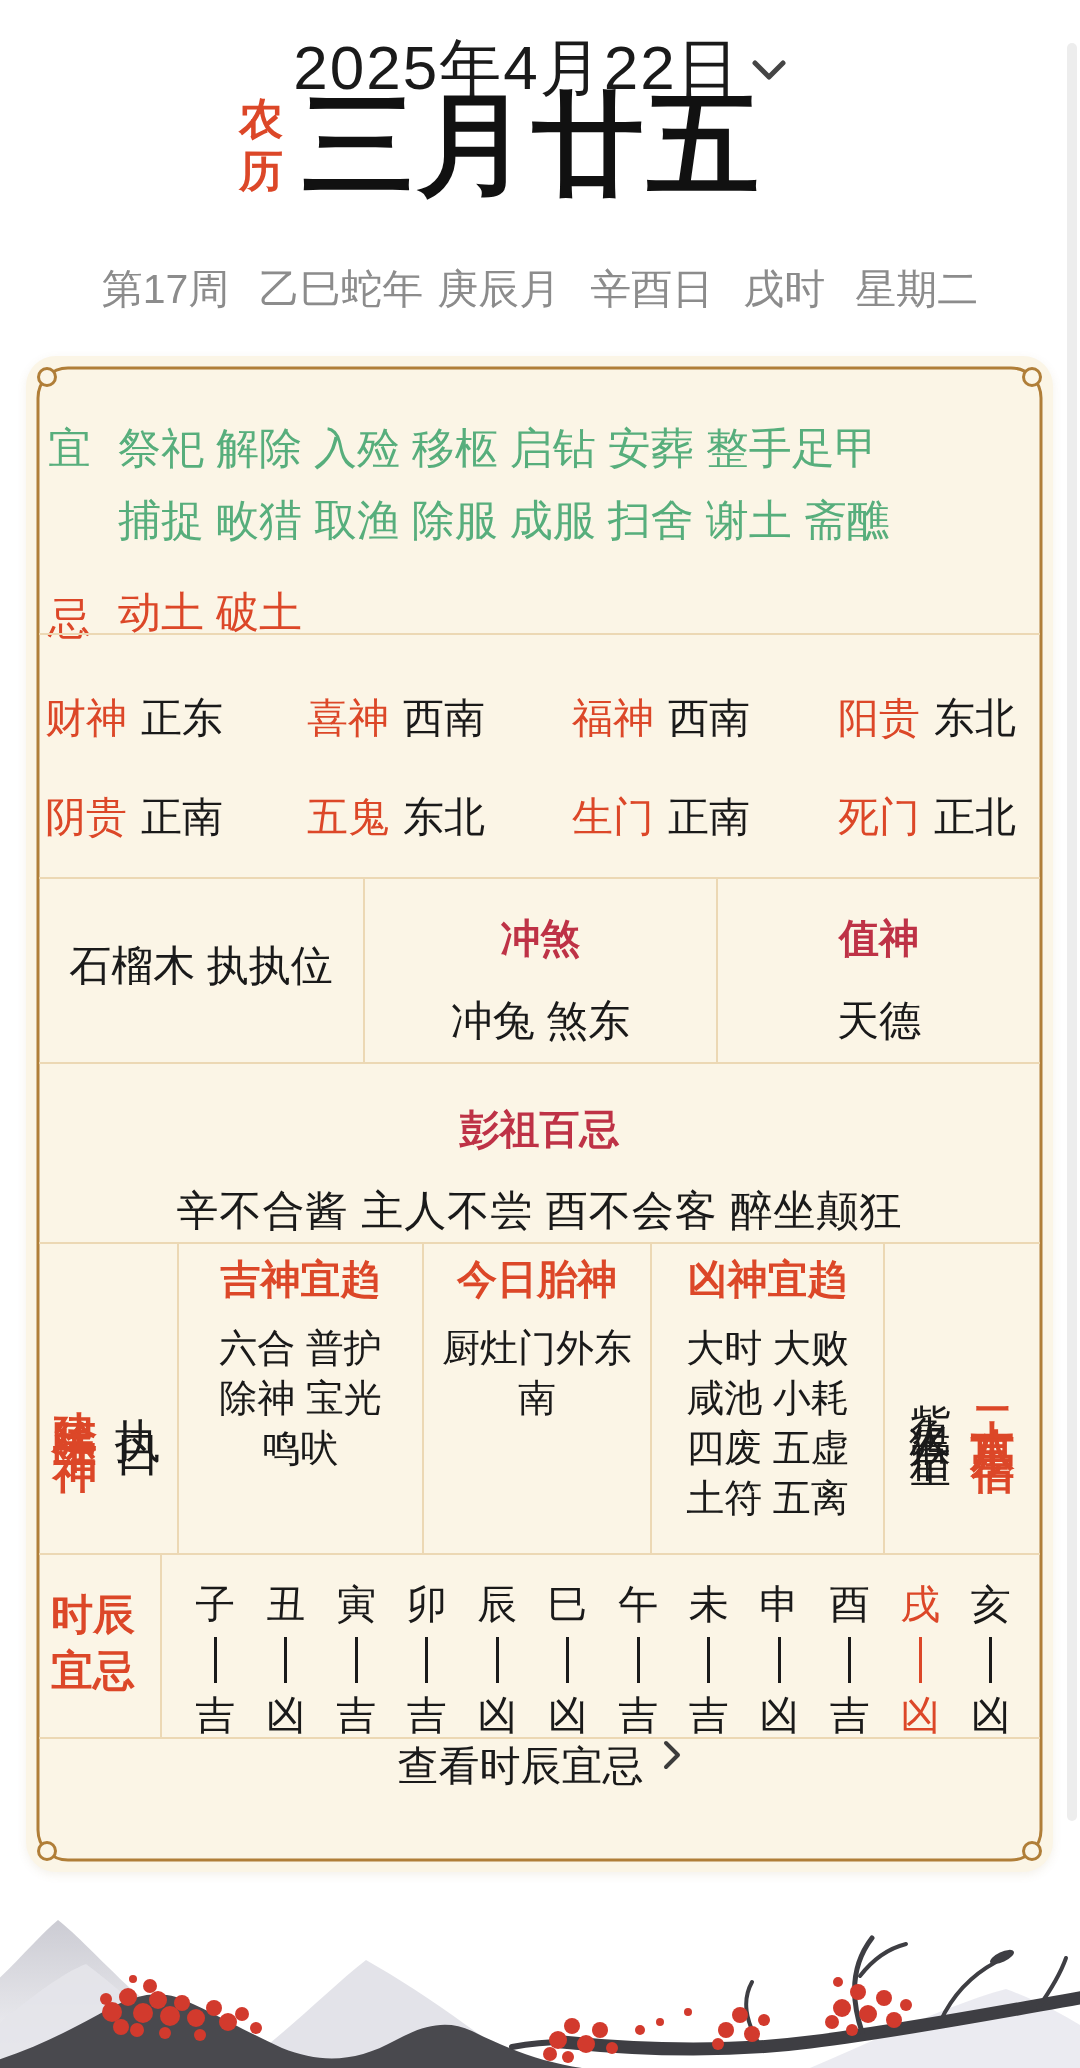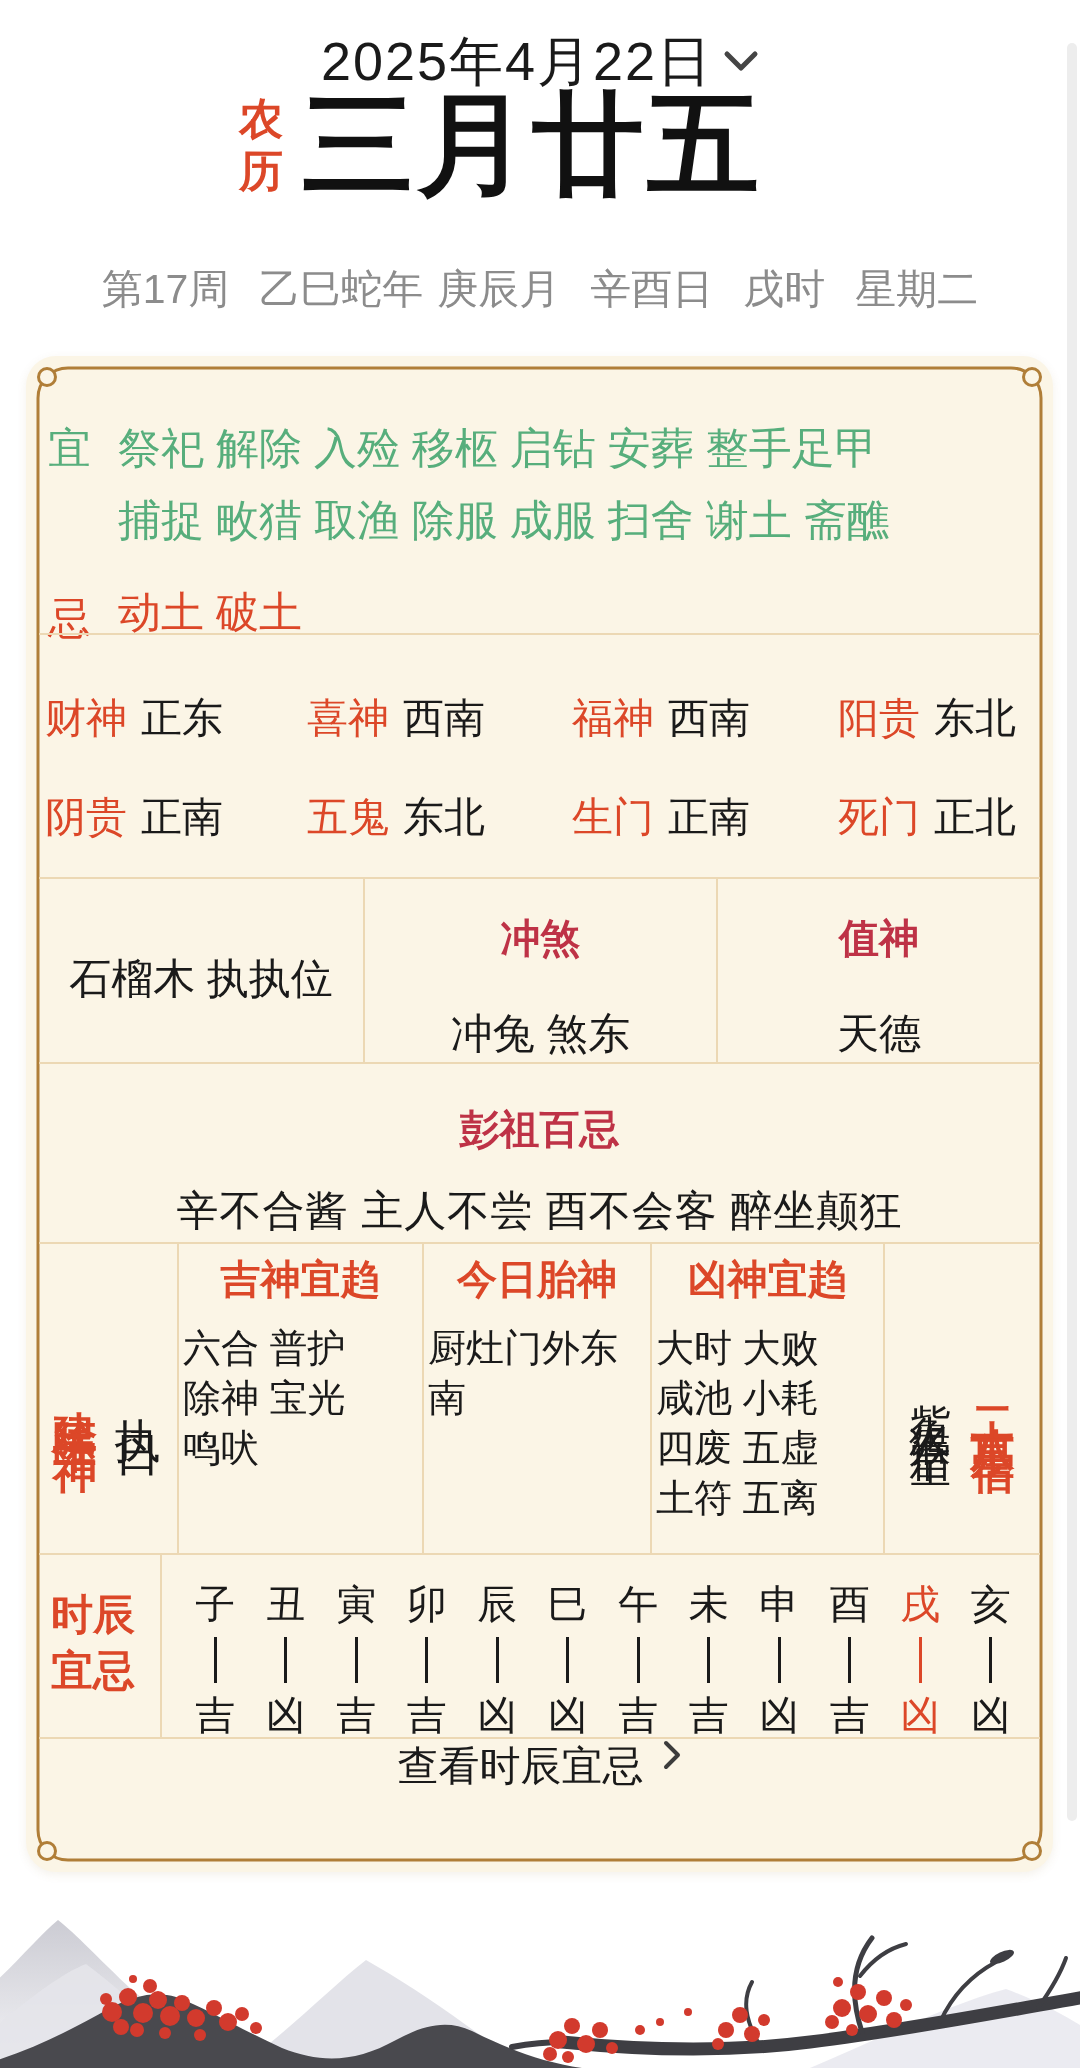--- a/index.html
+++ b/index.html
@@ -4,21 +4,21 @@
 <style>
   html,body{margin:0;padding:0;}
   body{
     width:1080px;height:2068px;position:relative;overflow:hidden;
     background:#ffffff;
     font-family:"Liberation Sans","DejaVu Sans",sans-serif;
     color:#1c1c1e;
   }
   
   .title-row{position:absolute;top:26px;left:0;width:1080px;text-align:center;
-    font-size:54px;font-weight:500;color:#1a1a1a;letter-spacing:2px;}
+    font-size:62px;font-weight:500;color:#1a1a1a;letter-spacing:2px;}
   .title-row svg{margin-left:10px;vertical-align:6px;}
   .lunar-row{position:absolute;top:86px;left:0;width:1000px;display:flex;
     justify-content:center;align-items:center;gap:18px;}
   .lunar-label{width:46px;font-size:44px;line-height:1.18;font-weight:700;
     color:#dc4728;word-break:break-all;text-align:center;}
   .lunar-date{font-size:112px;font-weight:800;color:#111;letter-spacing:3px;line-height:1.05;}
   .meta-row{position:absolute;top:262px;left:0;width:1080px;display:flex;
     justify-content:center;align-items:baseline;gap:30px;
     font-size:41px;color:#8c8c8c;white-space:nowrap;}
   .meta-group{display:flex;gap:14px;}
@@ -41,31 +41,31 @@
   .sec-gods{top:277px;height:244px;display:grid;grid-template-columns:262px 265px 266px 1fr;
     grid-template-rows:1fr 1fr;padding:34px 0 10px 6px;box-sizing:border-box;align-items:center;}
   .god-cell{display:flex;align-items:baseline;gap:14px;font-size:41px;}
   .god-label{color:#dc4728;}
   .god-value{color:#1a1a1a;}
   
   .sec-trio{top:521px;height:185px;display:grid;grid-template-columns:324px 353px 1fr;box-sizing:border-box;}
   .trio-cell{text-align:center;padding-top:32px;}
   .trio-cell + .trio-cell{border-left:2px solid #ecd8b4;}
   .trio-label{font-size:40px;font-weight:700;color:#be3246;}
-  .trio-value{font-size:42px;color:#1a1a1a;margin-top:40px;}
+  .trio-value{font-size:42px;color:#1a1a1a;margin-top:27px;}
   
   .sec-pengzu{top:706px;height:127px;text-align:center;padding-top:38px;box-sizing:border-box;}
   .pengzu-label{font-size:40px;font-weight:700;color:#be3246;}
   .pengzu-value{font-size:42px;color:#1a1a1a;margin-top:26px;letter-spacing:1px;}
   
   .sec-cols{top:886px;height:311px;display:grid;grid-template-columns:138px 245px 228px 233px 1fr;box-sizing:border-box;}
   .colc{box-sizing:border-box;}
   .colc + .colc{border-left:2px solid #ecd8b4;}
   .col-head{font-size:40px;font-weight:700;color:#dc4728;text-align:center;padding-top:8px;}
-  .col-body{font-size:38px;color:#1a1a1a;line-height:50px;margin-top:16px;padding:0 4px;}
+  .col-body{font-size:38px;color:#1a1a1a;text-align:center;line-height:50px;margin-top:16px;padding:0 16px;}
   .vwrap{display:flex;justify-content:center;align-items:center;height:100%;}
   .vtext{writing-mode:vertical-rl;text-orientation:upright;}
   .jianchu-name{font-size:44px;font-weight:700;color:#dc4728;letter-spacing:9px;}
   .jianchu-val{font-size:46px;color:#1a1a1a;letter-spacing:18px;margin-left:2px;}
   .xiu-black{font-size:42px;color:#1a1a1a;letter-spacing:11px;}
   .xiu-red{font-size:44px;font-weight:700;color:#dc4728;letter-spacing:9px;margin-left:6px;}
   
   .sec-shichen{top:1197px;height:184px;display:flex;box-sizing:border-box;justify-content:space-between;}
   .shichen-label{width:123px;flex:none;border-right:2px solid #ecd8b4;
     font-size:42px;font-weight:700;color:#dc4728;line-height:56px;

